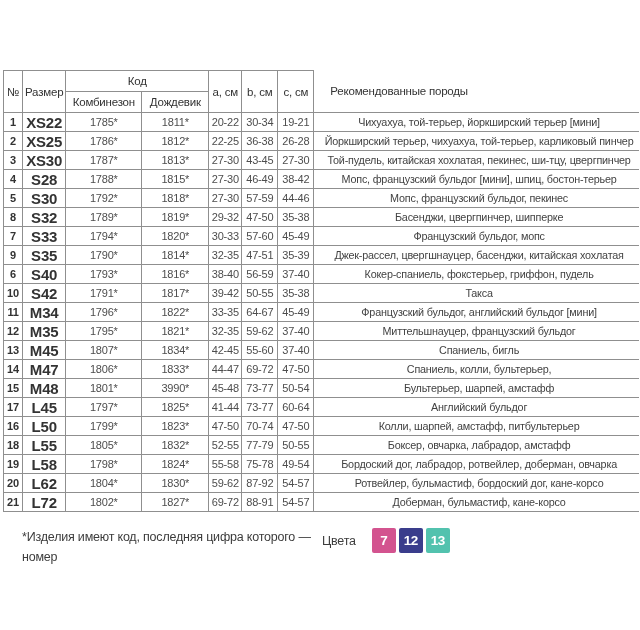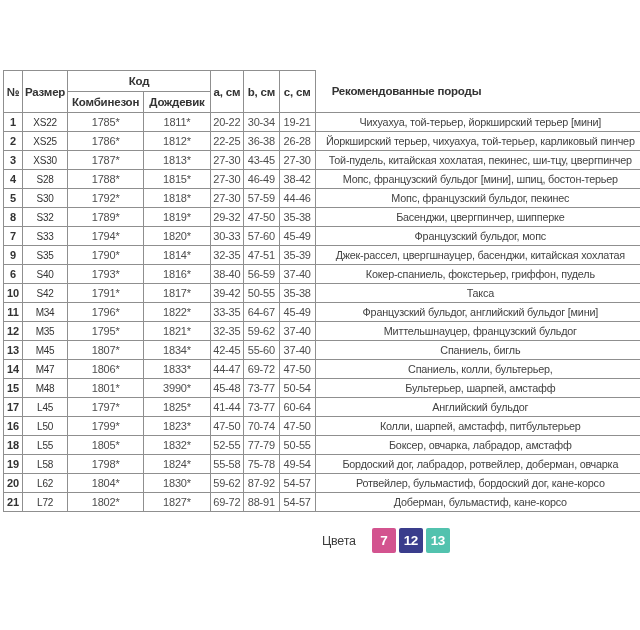--- a/index.html
+++ b/index.html
@@ -19,31 +19,31 @@
   .size-table th, .size-table td {
     border:1px solid #8f8f8f;
     padding:0 2px;
     text-align:center;
     vertical-align:middle;
     overflow:hidden;
     white-space:nowrap;
     letter-spacing:-0.2px;
   }
   .size-table thead th {
-    font-size:11.5px; font-weight:bold; color:#333333;
+    font-size:11.5px; font-weight:normal; color:#333333;
     height:20px;
   }
   .size-table thead th.h-breeds {
     border-top:none; border-right:none;
     text-align:left; padding-left:16px;
     font-size:11.5px;
   }
   .size-table tbody tr { height:19px; }
   .c-num  { font-weight:bold; font-size:11px; color:#333333; }
-  .c-size { font-weight:normal; font-size:10px; color:#333333; }
+  .c-size { font-weight:bold; font-size:15px; color:#333333; }
   .c-code { font-size:11px; color:#4d4d4d; }
   .c-meas { font-size:11px; color:#4d4d4d; }
   .c-breeds {
     border-right:none !important;
     text-align:left;
     padding-left:7px !important;
     font-size:10.8px; color:#424242;
   }
   .footnote {
     position:absolute; left:22px; top:527px;
@@ -306,20 +306,21 @@
           <td class="c-code">1827*</td>
           <td class="c-meas">69-72</td>
           <td class="c-meas">88-91</td>
           <td class="c-meas">54-57</td>
           <td class="c-breeds">Доберман, бульмастиф, кане-корсо</td>
         </tr>
       </tbody>
   </table>
 
   <div class="footnote">
+    <div>*Изделия имеют код, последняя цифра которого — номер</div>
   </div>
 
   <div class="legend">
     <span class="legend-label">Цвета</span>
     <span id="swatches" style="display:flex;">
         <span class="swatch" style="background: rgb(211, 83, 143);">7</span>
         <span class="swatch" style="background: rgb(58, 61, 140);">12</span>
         <span class="swatch" style="background: rgb(82, 194, 174);">13</span>
       </span>
   </div>

